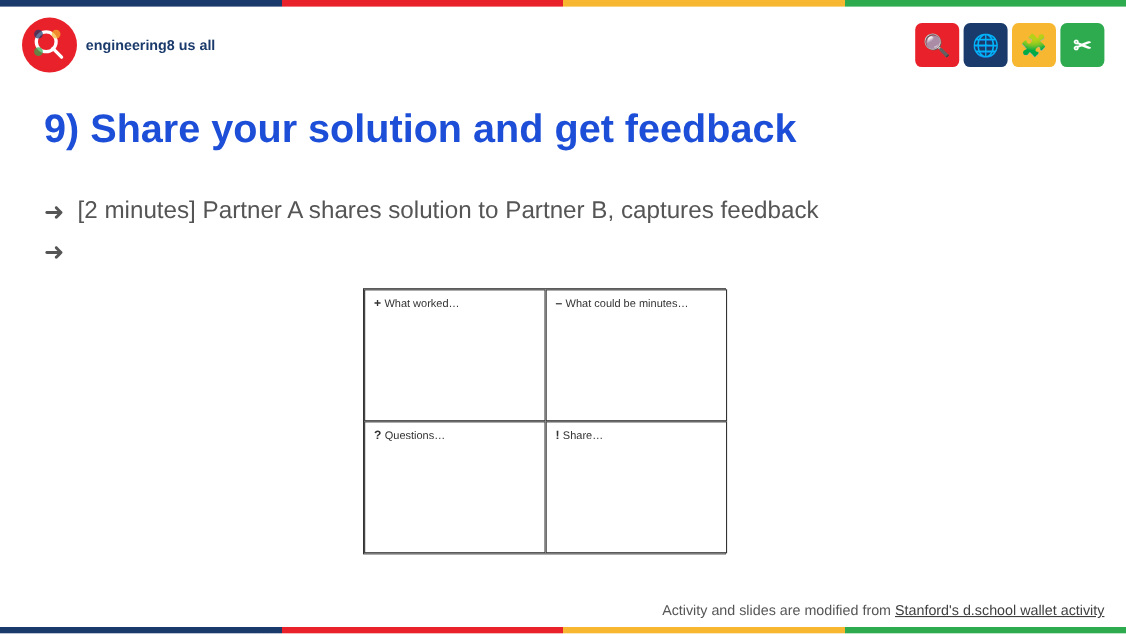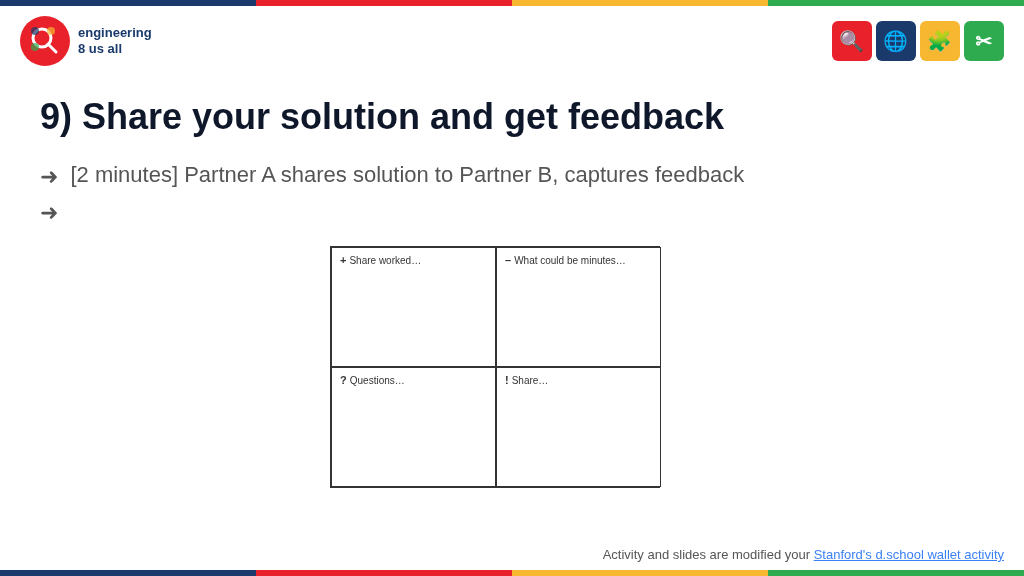--- a/index.html
+++ b/index.html
@@ -65,21 +65,21 @@
       overflow: hidden;
     }
 
     .logo-circle svg {
       width: 44px;
       height: 44px;
     }
 
     .logo-text {
       display: flex;
-      flex-direction: column;
+      flex-direction: row;
       font-size: 13px;
       font-weight: bold;
       color: #1a3a6b;
       line-height: 1.2;
     }
 
     
     .icon-buttons {
       display: flex;
       gap: 4px;
@@ -108,22 +108,22 @@
       position: absolute;
       top: 76px;
       left: 0;
       width: 100%;
       padding: 20px 40px;
     }
 
     .slide-title {
       font-size: 36px;
       font-weight: 900;
-      color: #0f172a;
-      margin-bottom: 24px;
+      color: #1d4ed8;
+      margin-bottom: 40px;
     }
 
     .bullet-list {
       list-style: none;
       margin-bottom: 20px;
     }
 
     .bullet-item {
       display: flex;
       align-items: flex-start;
@@ -175,21 +175,21 @@
     
     .footer {
       position: absolute;
       bottom: 14px;
       right: 20px;
       font-size: 13px;
       color: #555;
     }
 
     .footer a {
-      color: #3b82f6;
+      color: #404040;
     }
   </style>
 </head>
 <body>
 
 <div class="top-bar"></div>
 
 <div class="header">
   <div class="logo-area">
     <div class="logo-circle">
@@ -236,21 +236,21 @@
     </li>
     <li class="bullet-item">
       <span class="arrow">➜</span>
     </li>
   </ul>
 
   <div class="feedback-grid">
     <div class="feedback-cell">
       <div class="cell-label">
         <span class="cell-icon">+</span>
-        <span>Share worked…</span>
+        <span>What worked…</span>
       </div>
     </div>
     <div class="feedback-cell">
       <div class="cell-label">
         <span class="cell-icon">–</span>
         <span>What could be minutes…</span>
       </div>
     </div>
     <div class="feedback-cell">
       <div class="cell-label">
@@ -261,17 +261,17 @@
     <div class="feedback-cell">
       <div class="cell-label">
         <span class="cell-icon">!</span>
         <span>Share…</span>
       </div>
     </div>
   </div>
 </div>
 
 <div class="footer">
-  <span>Activity and slides are modified your </span>
+  <span>Activity and slides are modified from </span>
   <a href="#">Stanford's d.school wallet activity</a>
 </div>
 
 <div class="bottom-bar"></div>
 
 </body></html>

